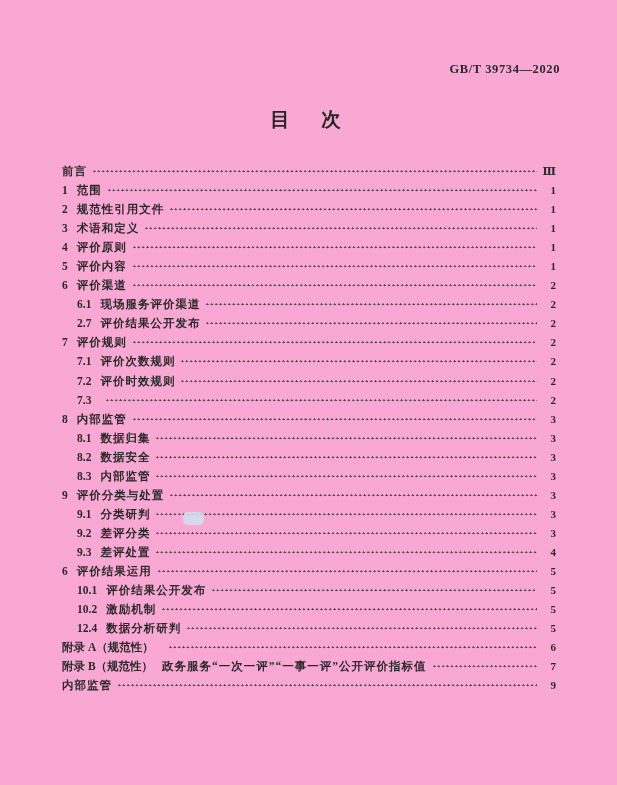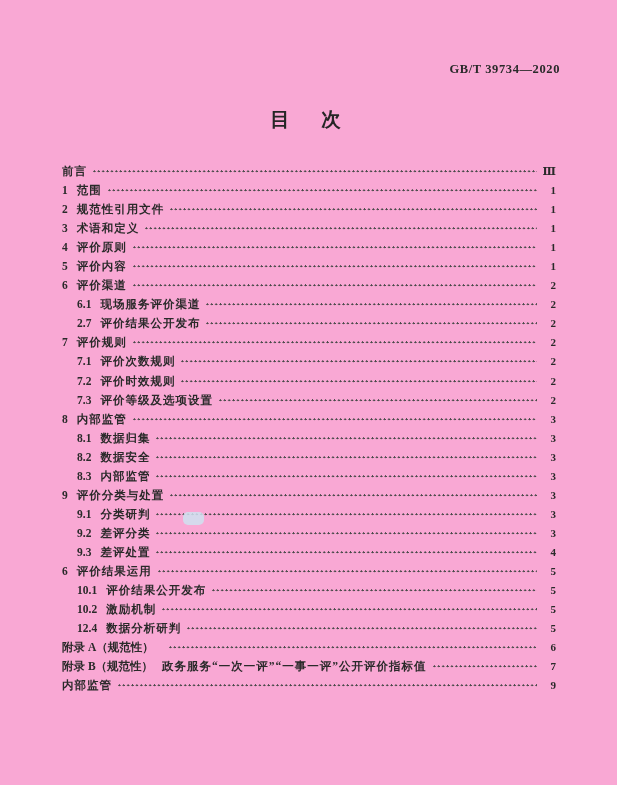--- a/index.html
+++ b/index.html
@@ -161,21 +161,20 @@
     <span class="pg">2</span>
   </div>
       <div class="row lvl1">
     <span class="num">7.2</span>
     <span class="label">评价时效规则</span>
     <span class="dots"></span>
     <span class="pg">2</span>
   </div>
       <div class="row lvl1">
     <span class="num">7.3</span>
-    <span class="label">评价等级及选项设置</span>
     <span class="dots"></span>
     <span class="pg">2</span>
   </div>
       <div class="row lvl0">
     <span class="num">8</span>
     <span class="label">内部监管</span>
     <span class="dots"></span>
     <span class="pg">3</span>
   </div>
       <div class="row lvl1">

